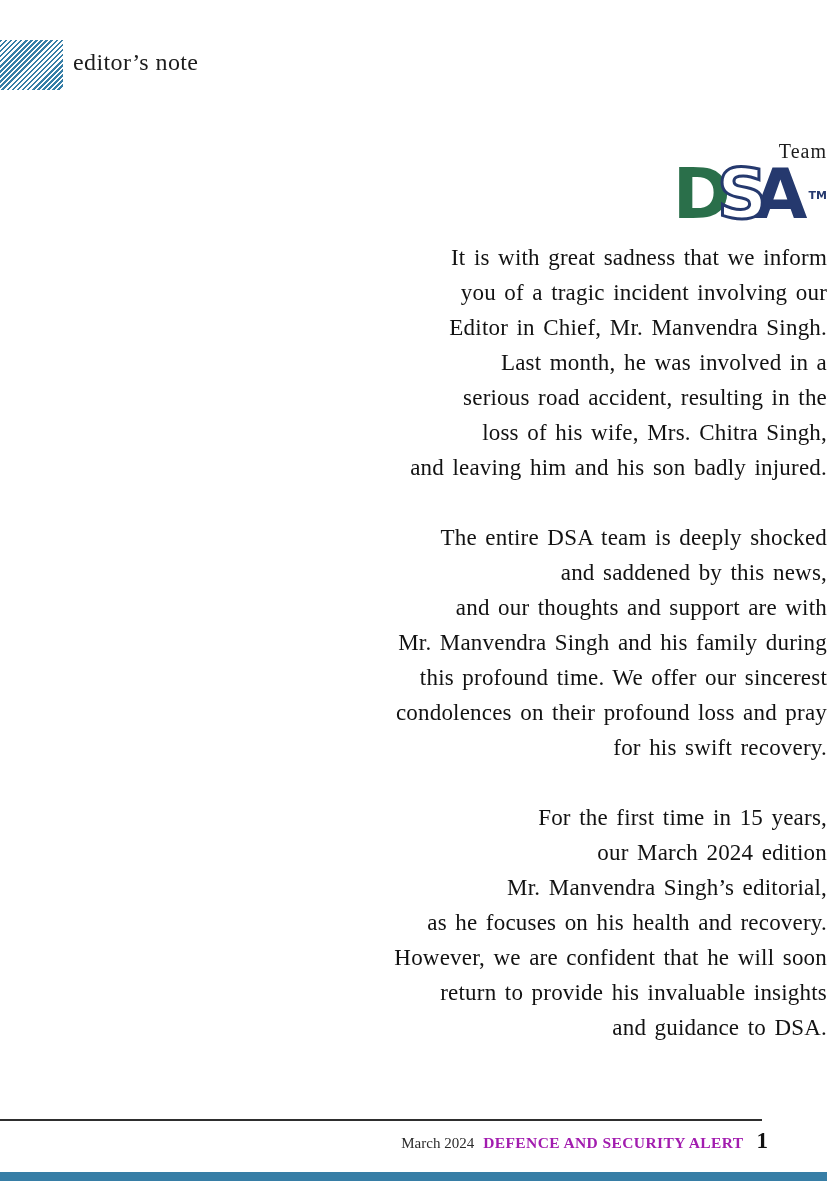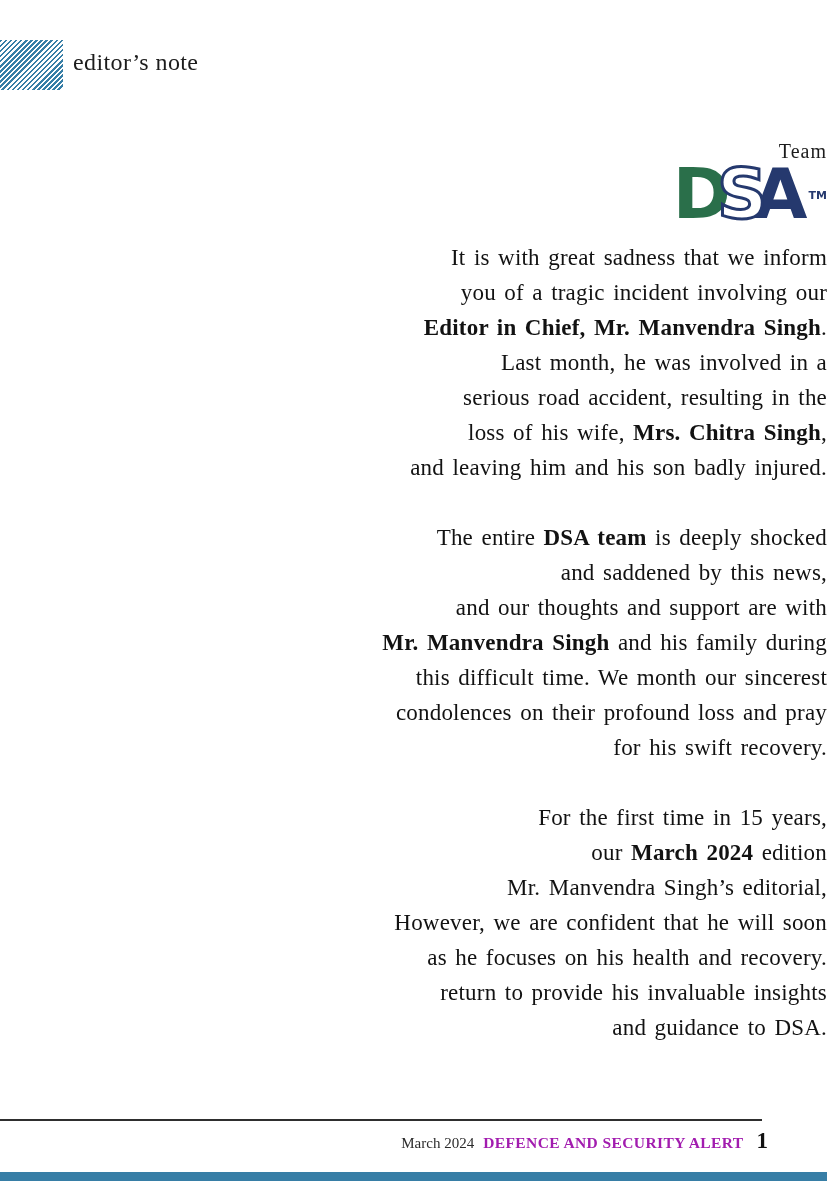--- a/index.html
+++ b/index.html
@@ -75,21 +75,21 @@
     position: absolute;
     left: 0; right: 0; top: 240px;
     text-align: right;
     font-size: 23px;
     line-height: 35px;
     letter-spacing: 0.2px;
     word-spacing: 2.5px;
     color: #121212;
   }
   .paragraph { margin-bottom: 35px; }
-  .paragraph b { font-weight: bold; }
+  .paragraph b { font-weight: normal; }
 
   
   .footer-rule {
     position: absolute;
     left: 0; top: 1119px;
     width: 762px; height: 2px;
     background: #2e2e2e;
   }
   .footer {
     position: absolute;
@@ -150,30 +150,30 @@
         <div class="line"><span>Last month, he was involved in a</span></div>
         <div class="line"><span>serious road accident, resulting in the</span></div>
         <div class="line"><span>loss of his wife, </span><b>Mrs. Chitra Singh</b><span>,</span></div>
         <div class="line"><span>and leaving him and his son badly injured.</span></div>
       </div>
       <div class="paragraph">
         <div class="line"><span>The entire </span><b>DSA team</b><span> is deeply shocked</span></div>
         <div class="line"><span>and saddened by this news,</span></div>
         <div class="line"><span>and our thoughts and support are with</span></div>
         <div class="line"><b>Mr. Manvendra Singh</b><span> and his family during</span></div>
-        <div class="line"><span>this difficult time. We month our sincerest</span></div>
+        <div class="line"><span>this profound time. We offer our sincerest</span></div>
         <div class="line"><span>condolences on their profound loss and pray</span></div>
         <div class="line"><span>for his swift recovery.</span></div>
       </div>
       <div class="paragraph">
         <div class="line"><span>For the first time in 15 years,</span></div>
         <div class="line"><span>our </span><b>March 2024</b><span> edition</span></div>
         <div class="line"><span>Mr. Manvendra Singh’s editorial,</span></div>
+        <div class="line"><span>as he focuses on his health and recovery.</span></div>
         <div class="line"><span>However, we are confident that he will soon</span></div>
-        <div class="line"><span>as he focuses on his health and recovery.</span></div>
         <div class="line"><span>return to provide his invaluable insights</span></div>
         <div class="line"><span>and guidance to DSA.</span></div>
       </div>
     </div>
 
   <div class="footer-rule"></div>
   <div class="footer">
     <span class="footer-month">March 2024</span>
     <span class="footer-magazine">DEFENCE AND SECURITY ALERT</span>
     <span class="footer-page">1</span>

